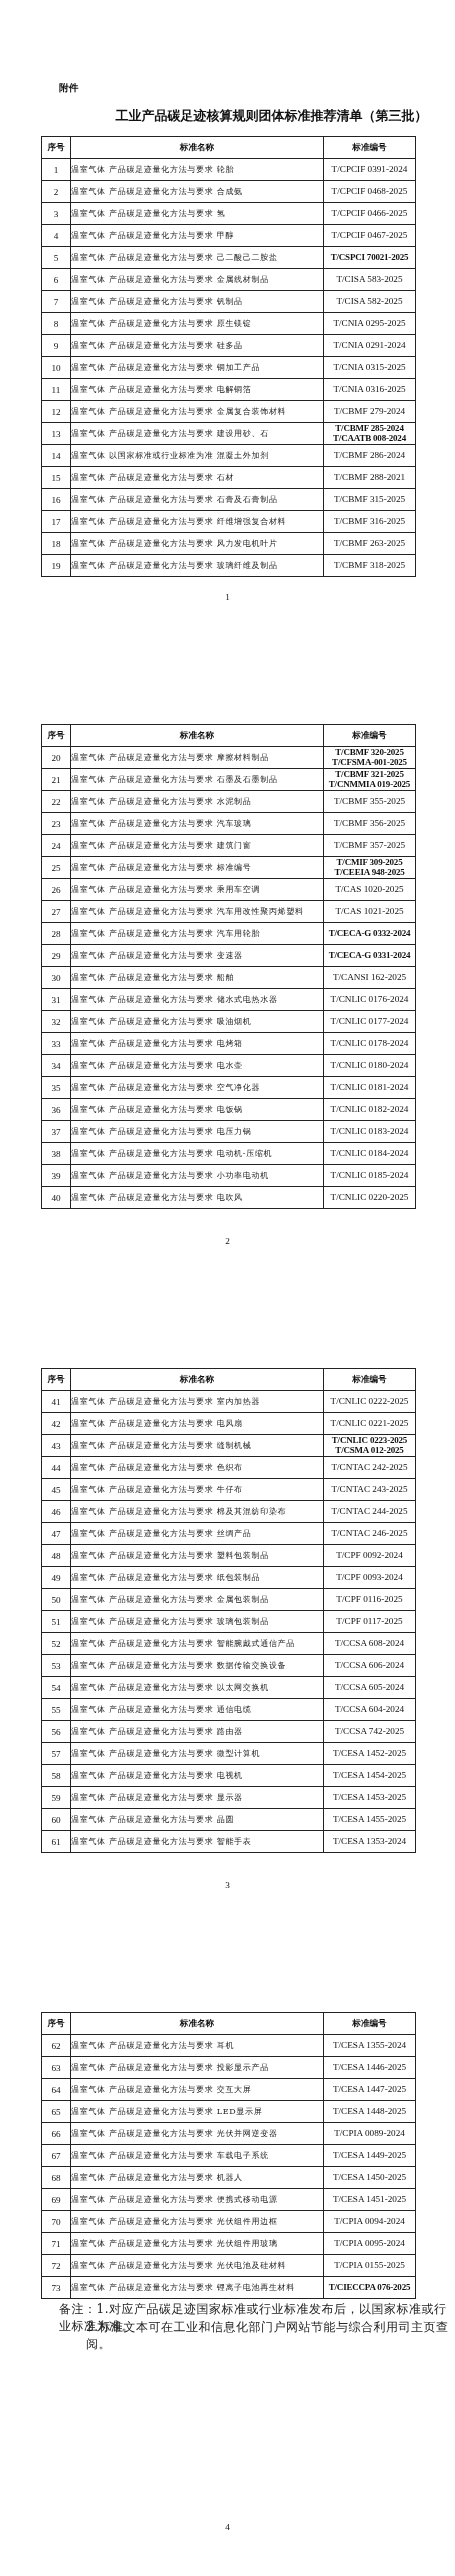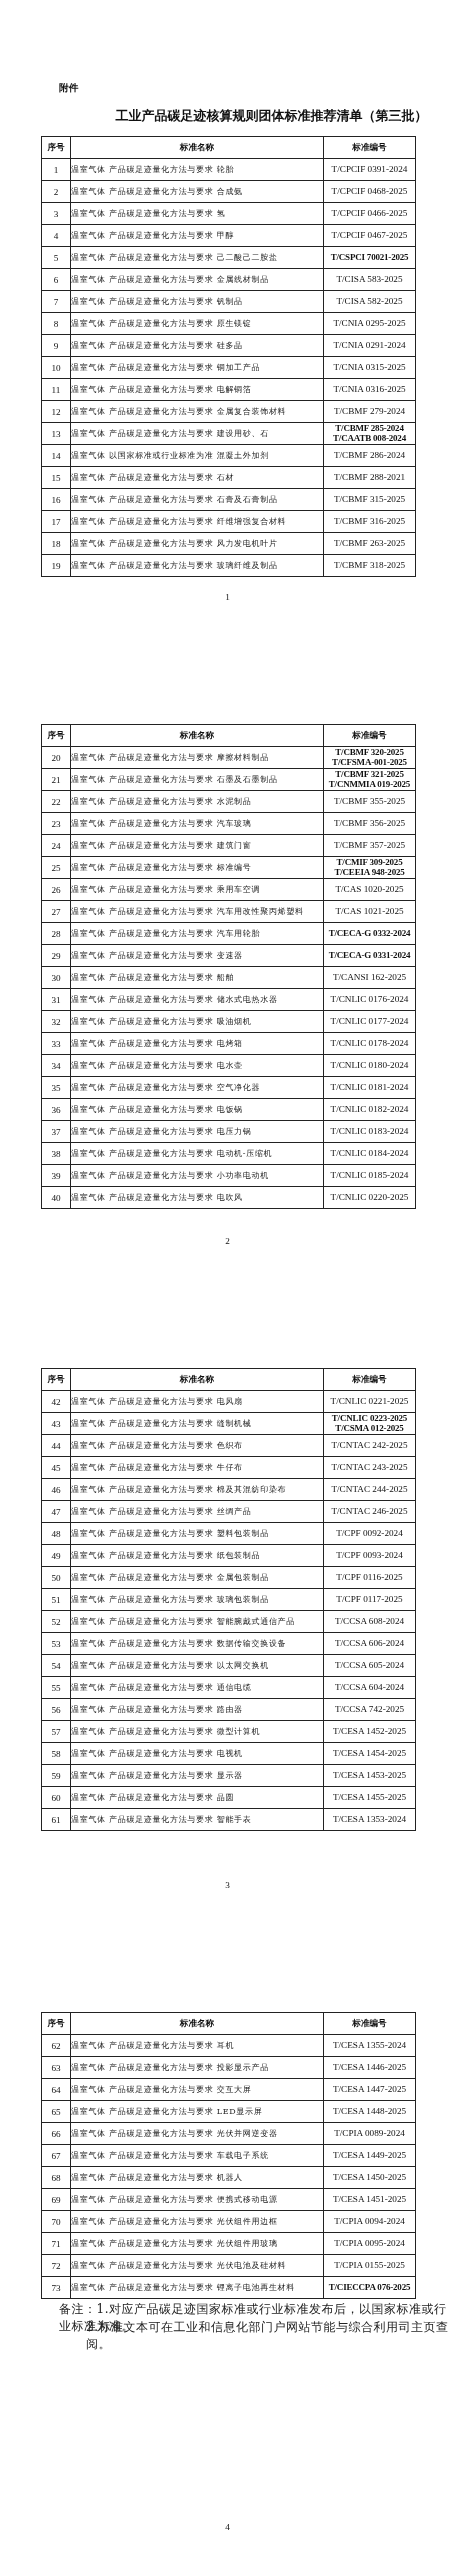--- a/index.html
+++ b/index.html
@@ -276,20 +276,25 @@
       </colgroup>
     <thead>
       <tr>
         <th>序号</th>
         <th>标准名称</th>
         <th>标准编号</th>
       </tr>
     </thead>
     <tbody>
         <tr>
+          <td class="idx">41</td>
+          <td class="name">温室气体 产品碳足迹量化方法与要求 室内加热器</td>
+          <td class="code">T/CNLIC 0222-2025</td>
+        </tr>
+        <tr>
           <td class="idx">42</td>
           <td class="name">温室气体 产品碳足迹量化方法与要求 电风扇</td>
           <td class="code">T/CNLIC 0221-2025</td>
         </tr>
         <tr>
           <td class="idx">43</td>
           <td class="name">温室气体 产品碳足迹量化方法与要求 缝制机械</td>
           <td class="code tight">T/CNLIC 0223-2025
 T/CSMA 012-2025</td>
         </tr>

